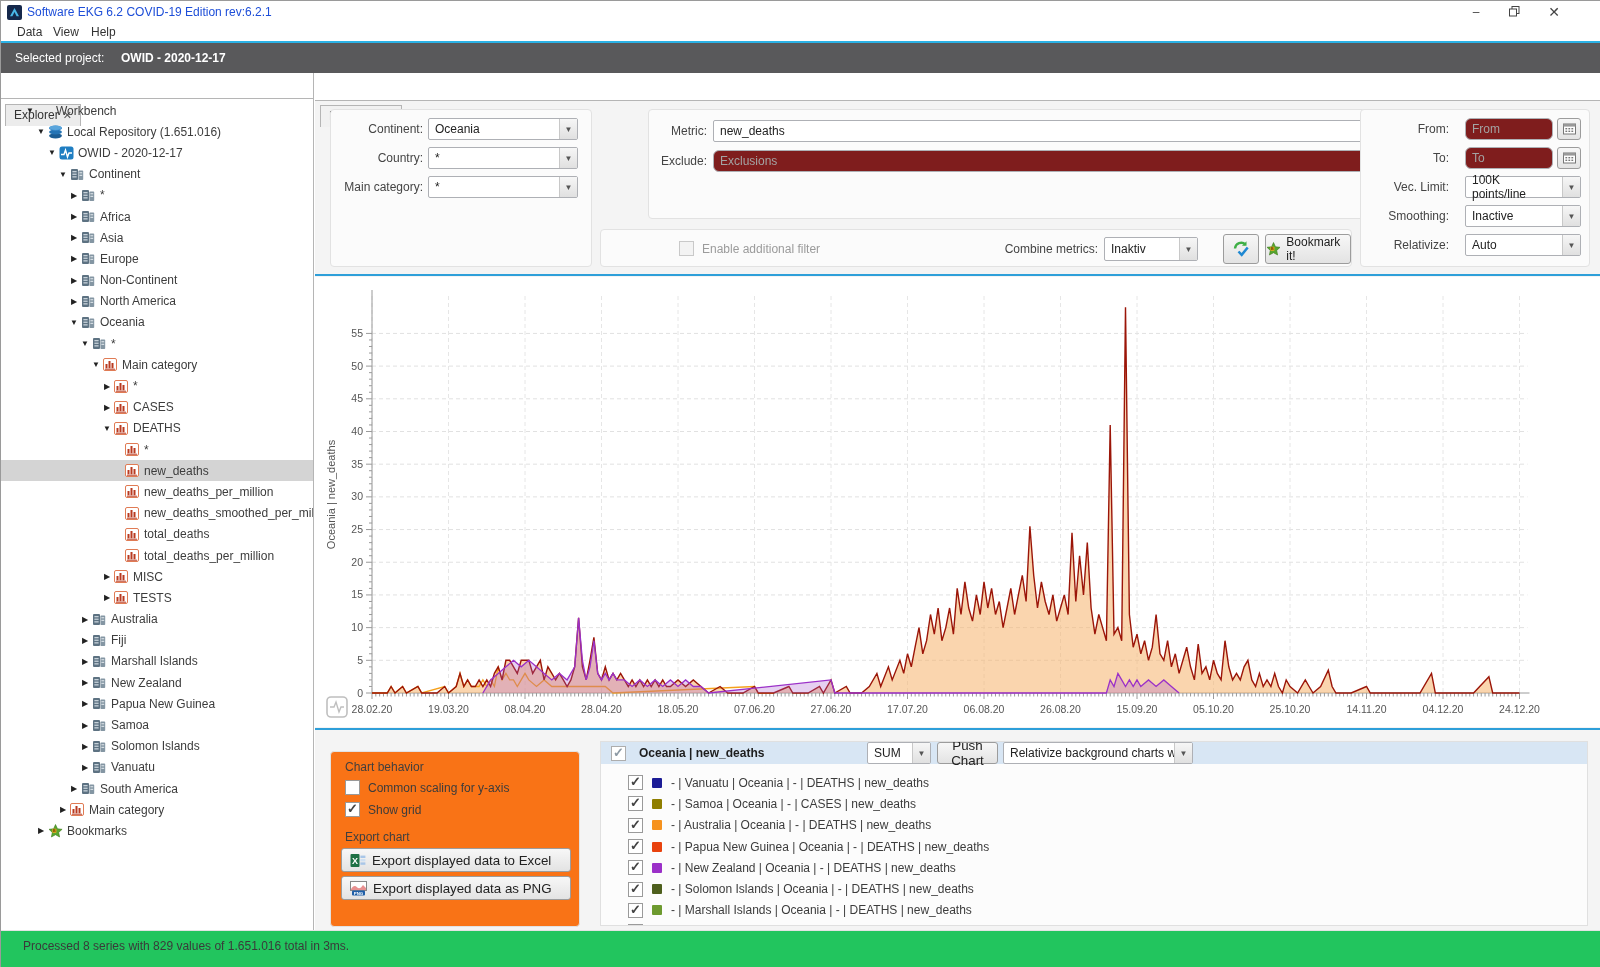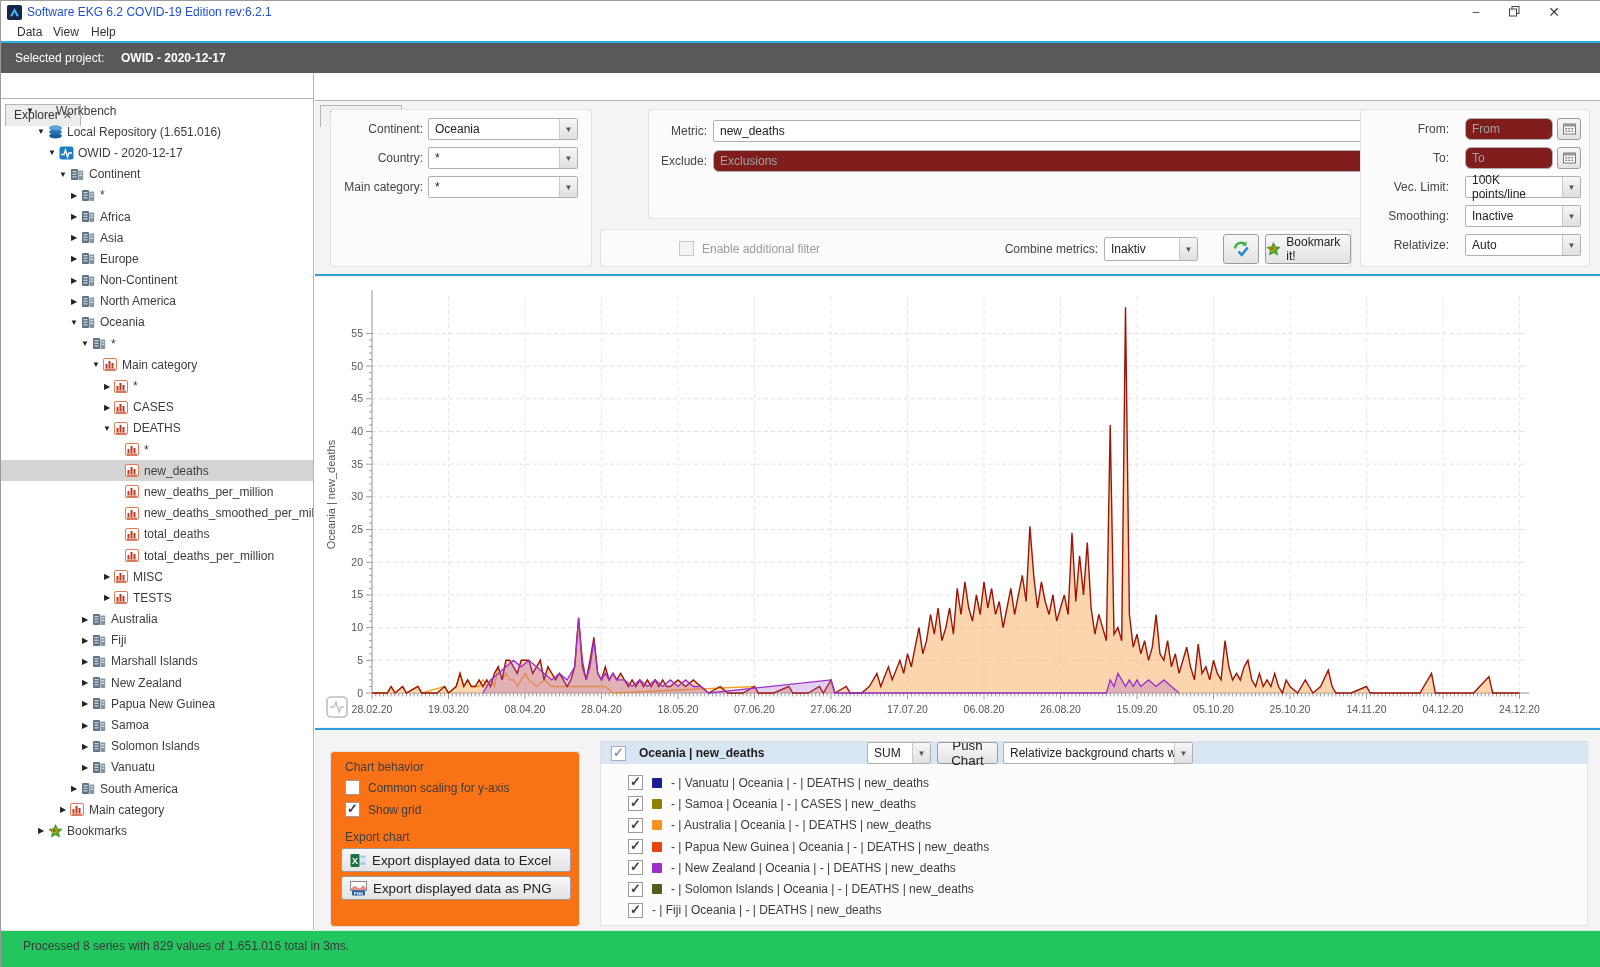--- a/index.html
+++ b/index.html
@@ -1213,20 +1213,25 @@
               <span class="swatch" style="background: rgb(155, 48, 200);"></span>
               <span class="leg-label">- | New Zealand | Oceania | - | DEATHS | new_deaths</span>
             </div>
             <div class="leg-row">
               <span class="cbx checked"></span>
               <span class="swatch" style="background: rgb(78, 95, 29);"></span>
               <span class="leg-label">- | Solomon Islands | Oceania | - | DEATHS | new_deaths</span>
             </div>
             <div class="leg-row">
               <span class="cbx checked"></span>
+              <span class="swatch" style="background: rgb(109, 154, 47);"></span>
+              <span class="leg-label">- | Marshall Islands | Oceania | - | DEATHS | new_deaths</span>
+            </div>
+            <div class="leg-row">
+              <span class="cbx checked"></span>
               <span class="leg-label">- | Fiji | Oceania | - | DEATHS | new_deaths</span>
             </div>
           </div>
       </div>
     </div>
   </div>
 
   <div class="abs" id="statusbar">
     <span class="abs" id="status-text">Processed 8 series with 829 values of 1.651.016 total in 3ms.</span>
   </div>

